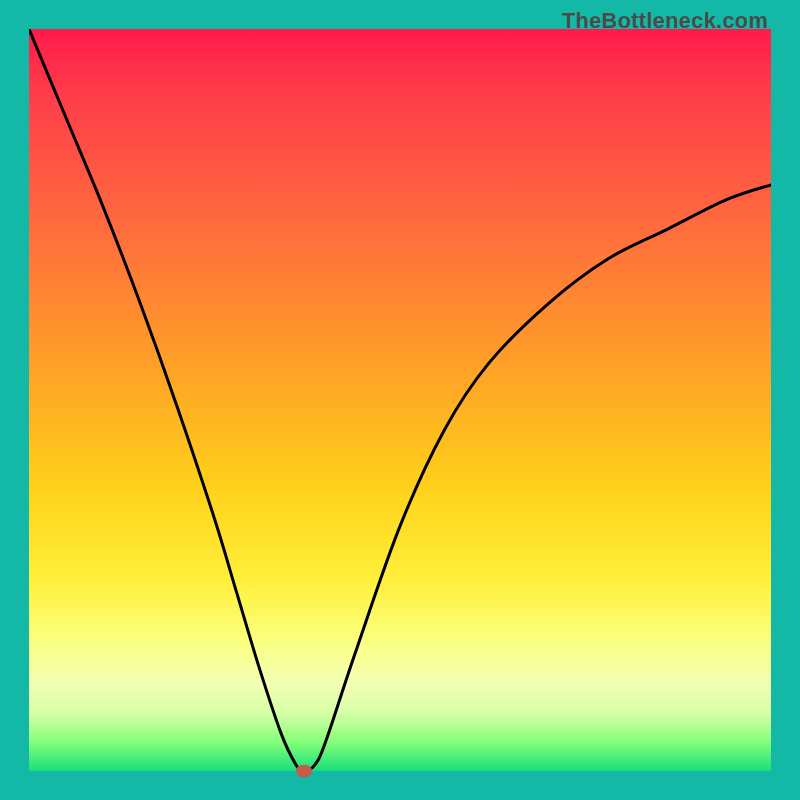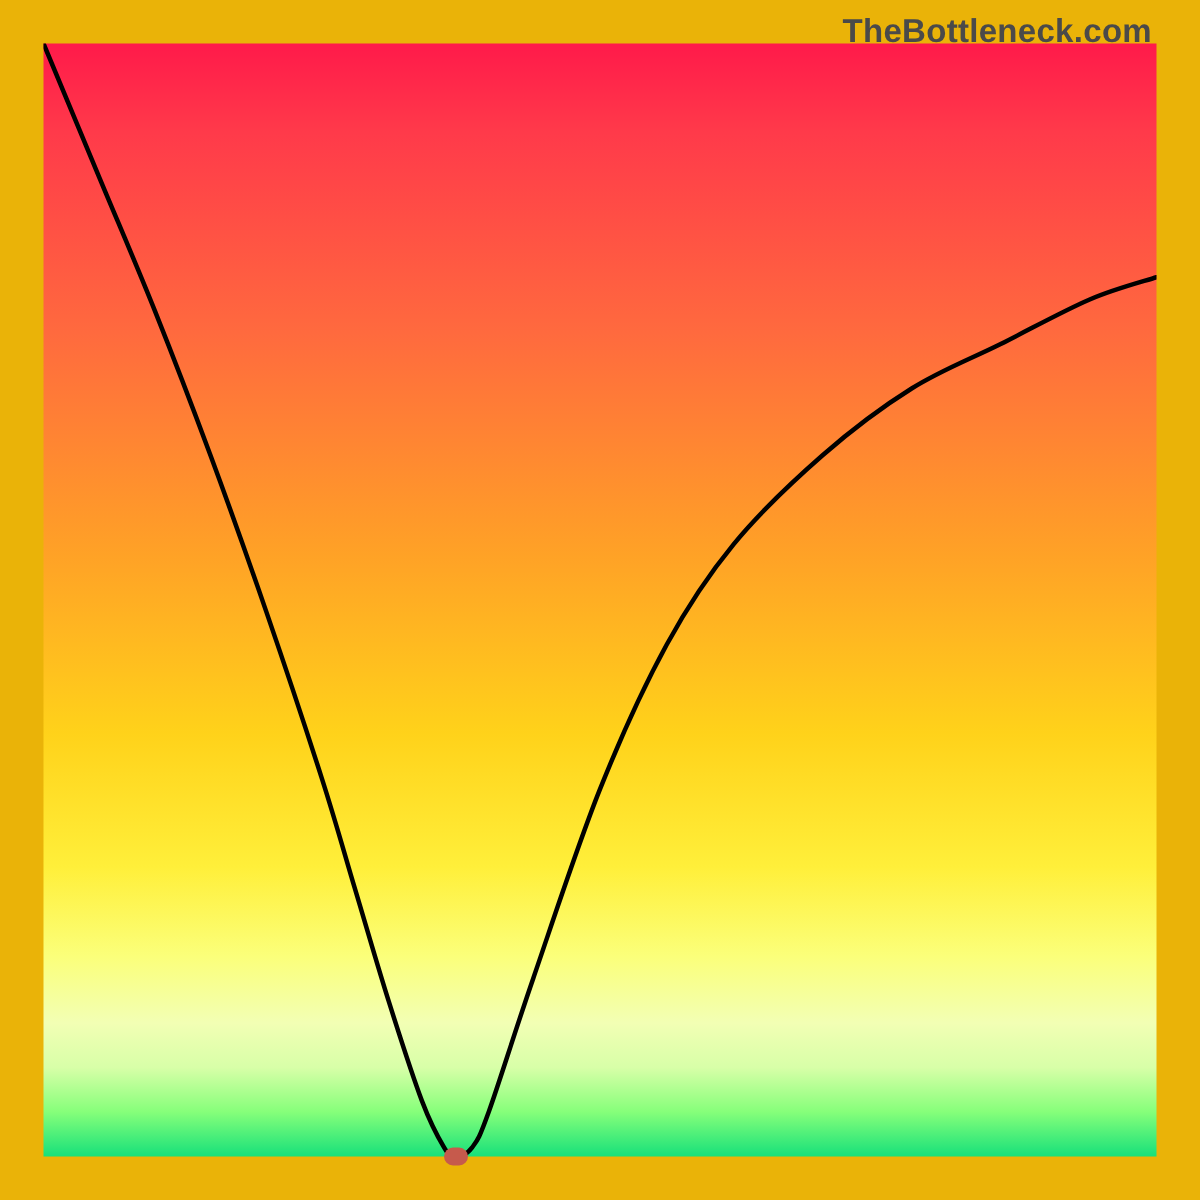--- a/index.html
+++ b/index.html
@@ -1,21 +1,21 @@
 <!DOCTYPE html>
 <html><head>
 <meta charset="utf-8">
 <style>
   * { margin: 0; padding: 0; box-sizing: border-box; }
   html, body { width: 800px; height: 800px; overflow: hidden; background: #000; }
   .frame {
     position: relative;
     width: 800px;
     height: 800px;
-    background: #eab308;
+    background: #14b8a6;
   }
   .plot-area {
     position: absolute;
     left: 29px;
     top: 29px;
     width: 742px;
     height: 742px;
     
     background: linear-gradient(
       to bottom,

